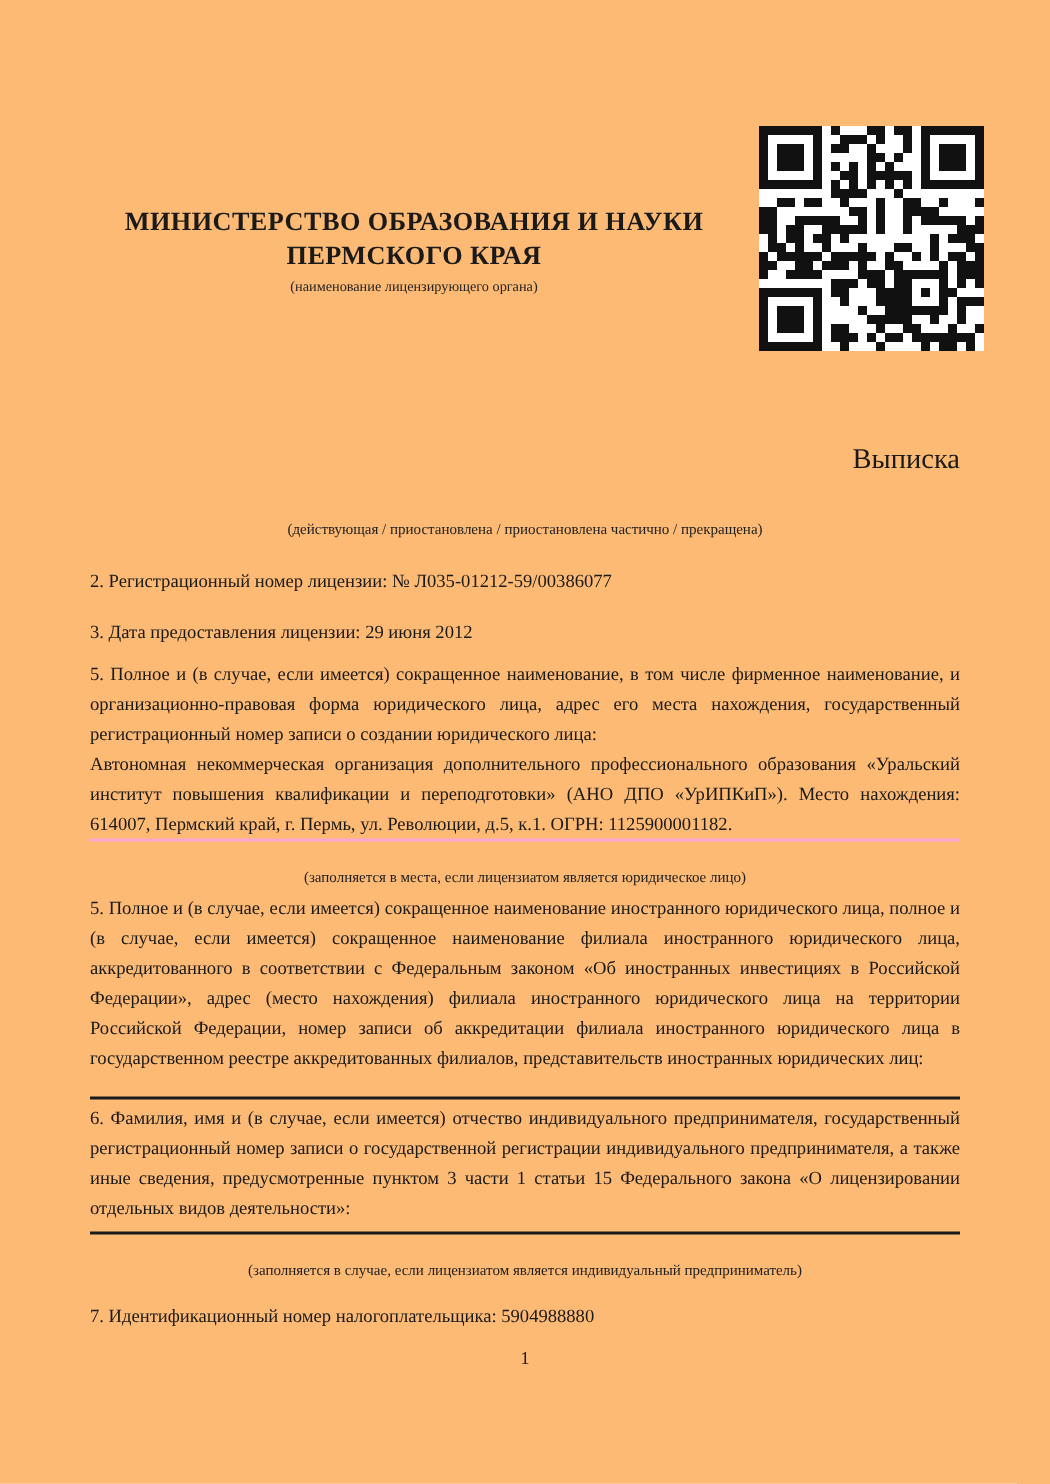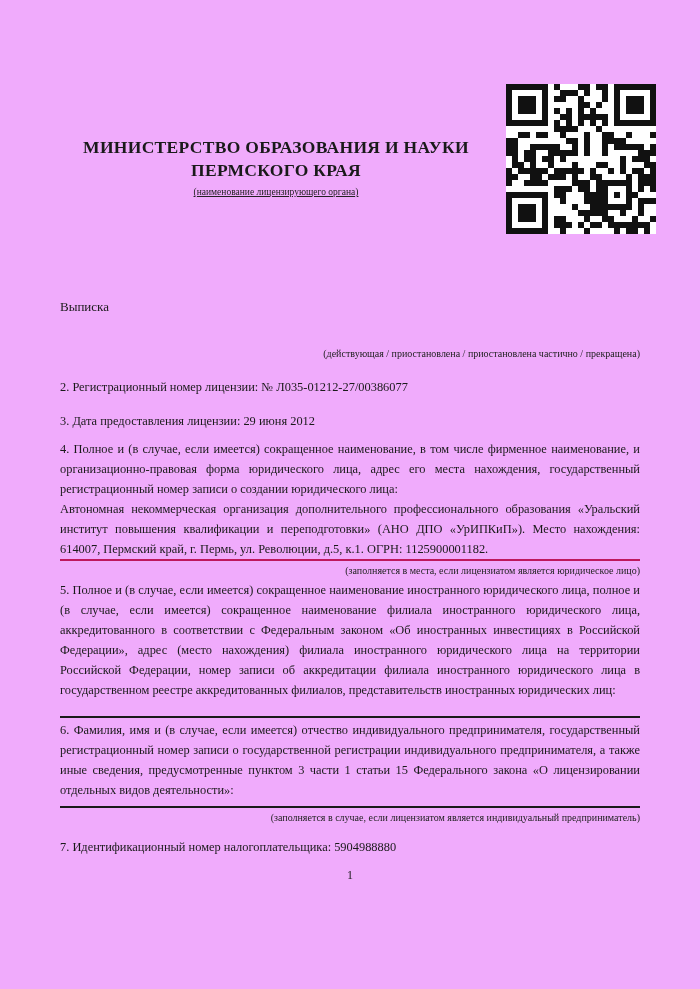--- a/index.html
+++ b/index.html
@@ -4,21 +4,21 @@
 <title>Выписка из реестра лицензий</title>
 <style>
   * { box-sizing: border-box; }
   html, body { margin: 0; padding: 0; }
   body { background: #ffffff; }
   .page {
     position: relative;
     width: 700px;
     height: 989px;
     margin: 0;
-    background: #f0abfc;
+    background: #fdba74;
     font-family: "Liberation Serif", "DejaVu Serif", serif;
     color: #1a1a1a;
     overflow: hidden;
   }
   .qr {
     position: absolute;
     top: 84px;
     left: 506px;
     width: 150px;
     height: 150px;
@@ -35,48 +35,47 @@
     font-weight: 700;
     font-size: 17.5px;
     line-height: 23px;
     letter-spacing: 0.3px;
   }
   .org-caption {
     font-size: 9.5px;
     line-height: 12px;
     margin-top: 4px;
     color: #222222;
-    text-decoration: underline;
   }
   .content {
     position: absolute;
     top: 296px;
     left: 60px;
     width: 580px;
   }
   .doc-title {
-    text-align: left;
-    font-size: 13px;
+    text-align: right;
+    font-size: 19px;
     line-height: 21px;
   }
   .items {
     margin-top: 30px;
     font-size: 12.4px;
     line-height: 20px;
   }
   .item p { margin: 0; }
   .jpara { text-align: justify; }
   .note {
     font-size: 10px;
     line-height: 14px;
-    text-align: right;
-    margin-top: 3px;
+    text-align: center;
+    margin-top: 18px;
     color: #222222;
   }
-  .answer-box { border-bottom: 2px solid #be185d; }
+  .answer-box { border-bottom: 2px solid #f9a8d4; }
   .blank-line { height: 18px; border-bottom: 2px solid #1a1a1a; }
   .under-gap { height: 8px; border-bottom: 2px solid #1a1a1a; }
   .item-1 { margin-bottom: 16px; }
   .item-2 { margin-bottom: 14px; }
   .item-3 { margin-bottom: 8px; }
   .item-4 { margin-bottom: 2px; }
   .item-5 { margin-bottom: 2px; }
   .item-6 { margin-bottom: 12px; }
   .item-7 { margin-bottom: 0; }
   .page-number {
@@ -436,29 +435,29 @@
       <div>Выписка</div>
     </div>
 
     <div class="items">
 
       <div class="item item-1">
         <div class="note">(действующая / приостановлена / приостановлена частично / прекращена)</div>
       </div>
 
       <div class="item item-2">
-        <p>2. Регистрационный номер лицензии: № Л035-01212-27/00386077</p>
+        <p>2. Регистрационный номер лицензии: № Л035-01212-59/00386077</p>
       </div>
 
       <div class="item item-3">
         <p>3. Дата предоставления лицензии: 29 июня 2012</p>
       </div>
 
       <div class="item item-4">
-        <p class="jpara">4. Полное и (в случае, если имеется) сокращенное наименование, в том числе фирменное наименование, и организационно-правовая форма юридического лица, адрес его места нахождения, государственный регистрационный номер записи о создании юридического лица:</p>
+        <p class="jpara">5. Полное и (в случае, если имеется) сокращенное наименование, в том числе фирменное наименование, и организационно-правовая форма юридического лица, адрес его места нахождения, государственный регистрационный номер записи о создании юридического лица:</p>
         <div class="answer-box">
           <p class="jpara">Автономная некоммерческая организация дополнительного профессионального образования «Уральский институт повышения квалификации и переподготовки» (АНО ДПО «УрИПКиП»). Место нахождения: 614007, Пермский край, г. Пермь, ул. Революции, д.5, к.1. ОГРН: 1125900001182.</p>
         </div>
         <div class="note">(заполняется в места, если лицензиатом является юридическое лицо)</div>
       </div>
 
       <div class="item item-5">
         <p class="jpara">5. Полное и (в случае, если имеется) сокращенное наименование иностранного юридического лица, полное и (в случае, если имеется) сокращенное наименование филиала иностранного юридического лица, аккредитованного в соответствии с Федеральным законом «Об иностранных инвестициях в Российской Федерации», адрес (место нахождения) филиала иностранного юридического лица на территории Российской Федерации, номер записи об аккредитации филиала иностранного юридического лица в государственном реестре аккредитованных филиалов, представительств иностранных юридических лиц:</p>
         <div class="blank-line"></div>
       </div>

